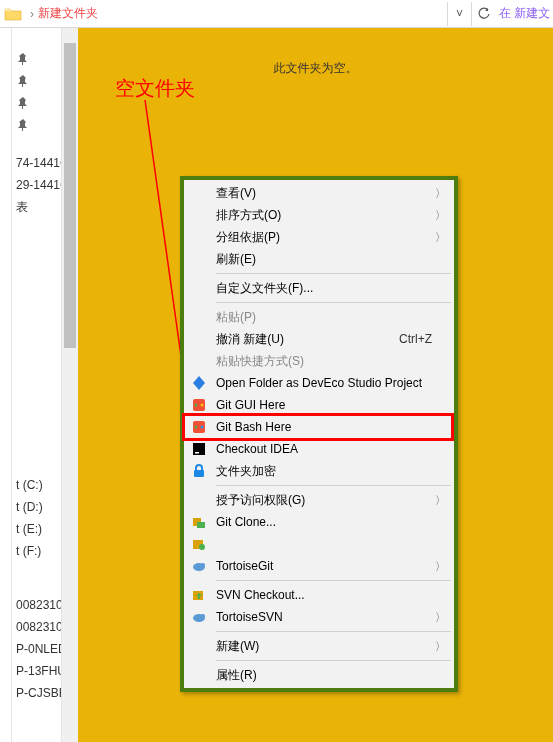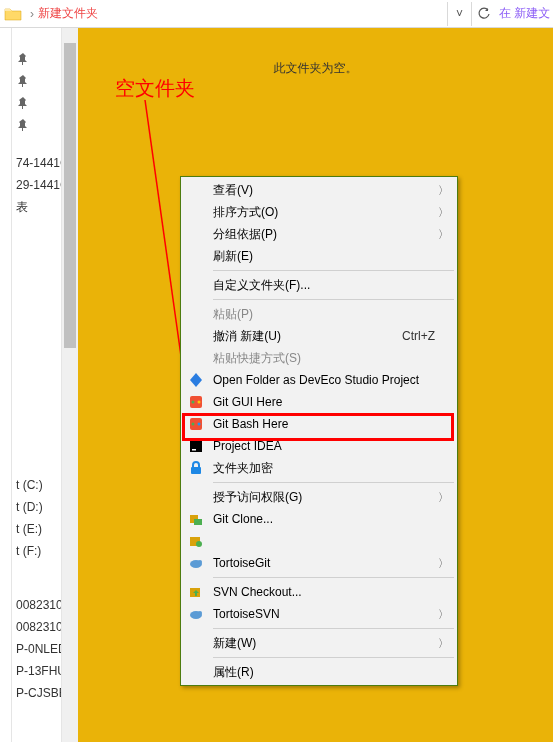--- a/index.html
+++ b/index.html
@@ -27,21 +27,21 @@
 .pin-icon { width: 14px; height: 14px; color: #555; margin-right: 0px; }
 .nav-gap { height: 16px; }
 
 .empty-msg { text-align: center; color: #333; margin-top: 32px; }
 
 
 .annotation { position: absolute; top: 75px; left: 115px; color: #ff0000; font-size: 20px; font-weight: normal; }
 .arrow-svg { position: absolute; top: 100px; left: 130px; pointer-events: none; }
 
 
-.ctx-menu { position: absolute; top: 176px; left: 180px; width: 278px; background: #f2f2f2; border: 1px solid #4d7c0f; box-shadow: 2px 2px 4px rgba(0,0,0,0.3); padding: 2px; }
+.ctx-menu { position: absolute; top: 176px; left: 180px; width: 278px; background: #f2f2f2; border: 4px solid #4d7c0f; box-shadow: 2px 2px 4px rgba(0,0,0,0.3); padding: 2px; }
 .ctx-item { height: 22px; display: flex; align-items: center; position: relative; padding-left: 30px; padding-right: 20px; }
 .ctx-item.disabled { color: #888; }
 .ctx-item .ico { position: absolute; left: 4px; width: 18px; height: 18px; display: flex; align-items: center; justify-content: center; }
 .ctx-label { flex: 1; }
 .ctx-shortcut { color: #333; }
 .ctx-arrow { position: absolute; right: 6px; color: #555; font-size: 11px; }
 .ctx-sep { height: 1px; background: #d0d0d0; margin: 3px 1px 3px 30px; }
 
 .highlight-box { position: absolute; border: 3px solid #ff0000; pointer-events: none; }
 
@@ -200,21 +200,21 @@
       </span>
       <span class="ctx-label">Git Bash Here</span>
     </div>
   <div class="ctx-item">
       <span class="ico ico-idea">
         <svg viewBox="0 0 16 16">
           <rect x="2" y="2" width="12" height="12" fill="#000"></rect>
           <rect x="4" y="11" width="4" height="1.5" fill="#fff"></rect>
         </svg>
       </span>
-      <span class="ctx-label">Project IDEA</span>
+      <span class="ctx-label">Checkout IDEA</span>
     </div>
   <div class="ctx-item">
       <span class="ico ico-lock">
         <svg viewBox="0 0 16 16">
           <rect x="3" y="7" width="10" height="7" rx="1" fill="#1e88e5"></rect>
           <path fill="none" stroke="#1e88e5" stroke-width="2" d="M5 7 V5 a3 3 0 0 1 6 0 V7"></path>
         </svg>
       </span>
       <span class="ctx-label">文件夹加密</span>
     </div>

